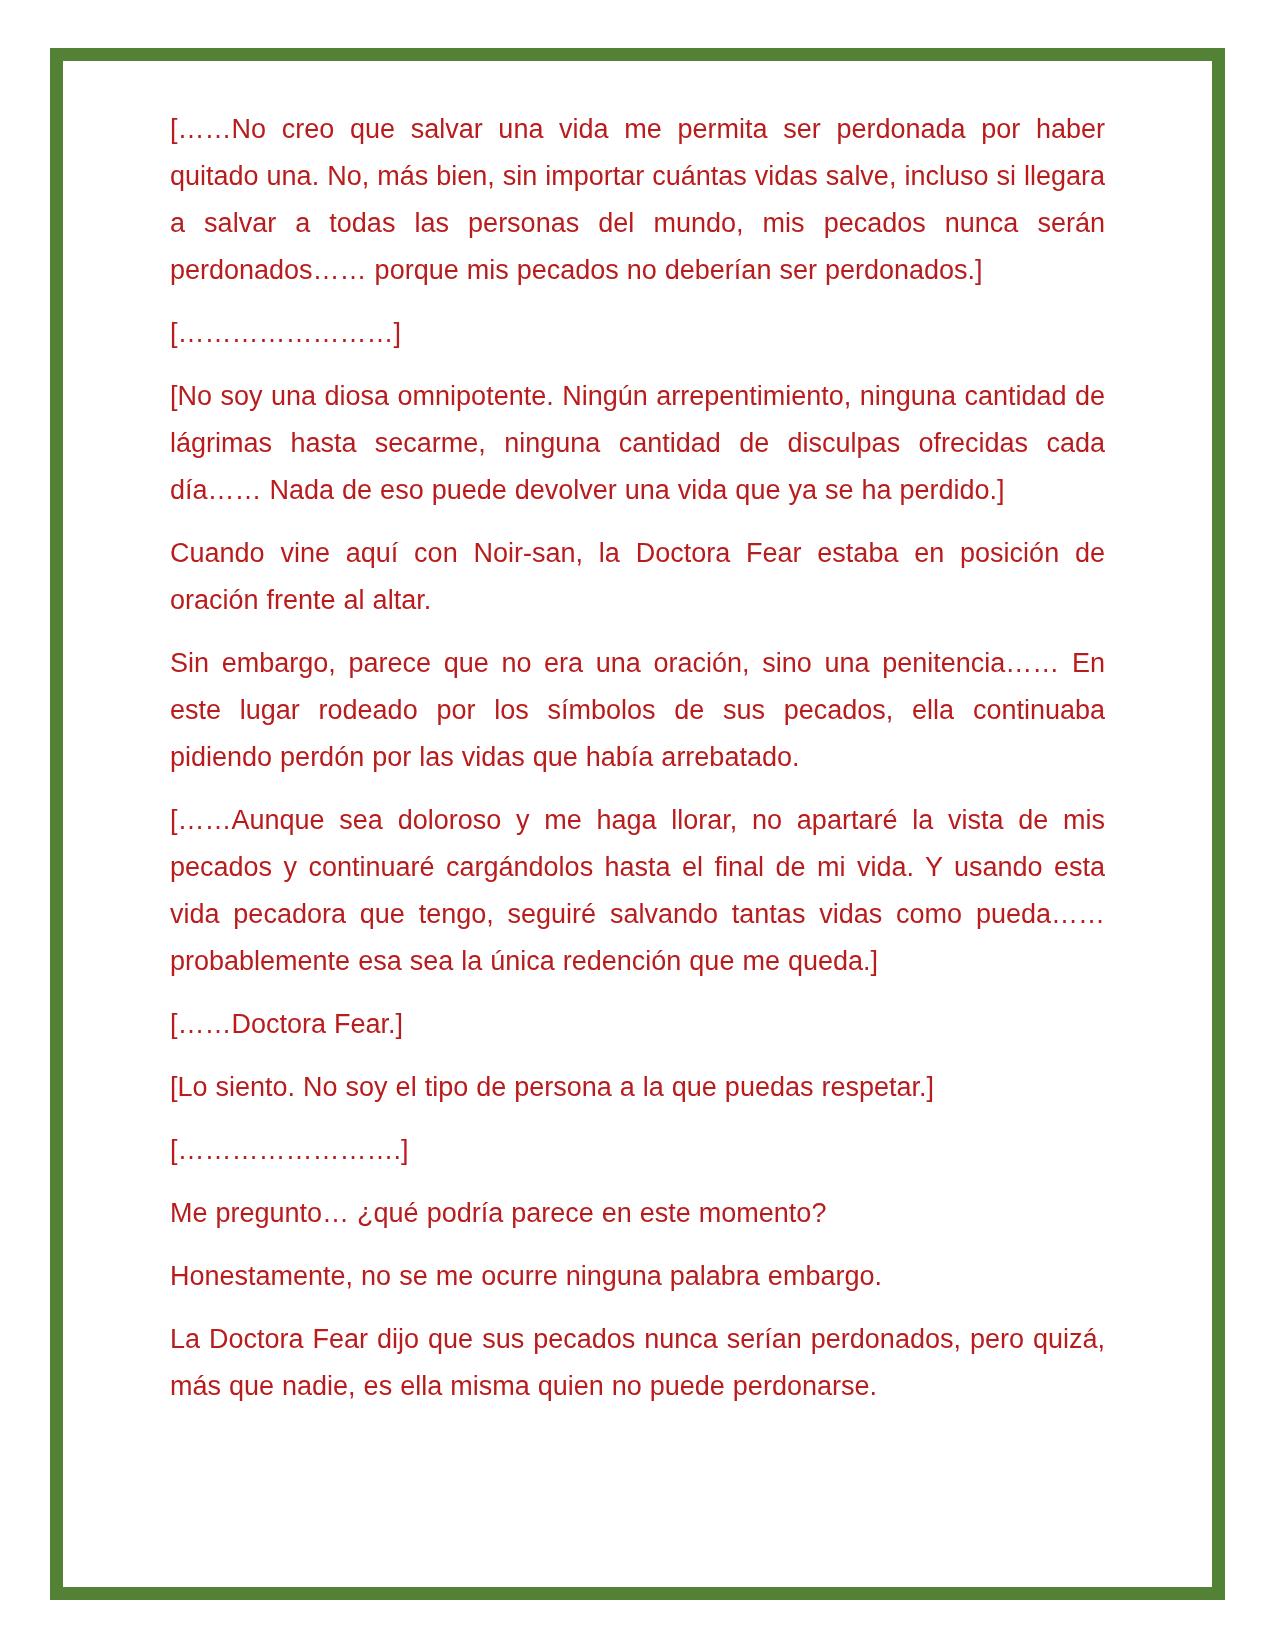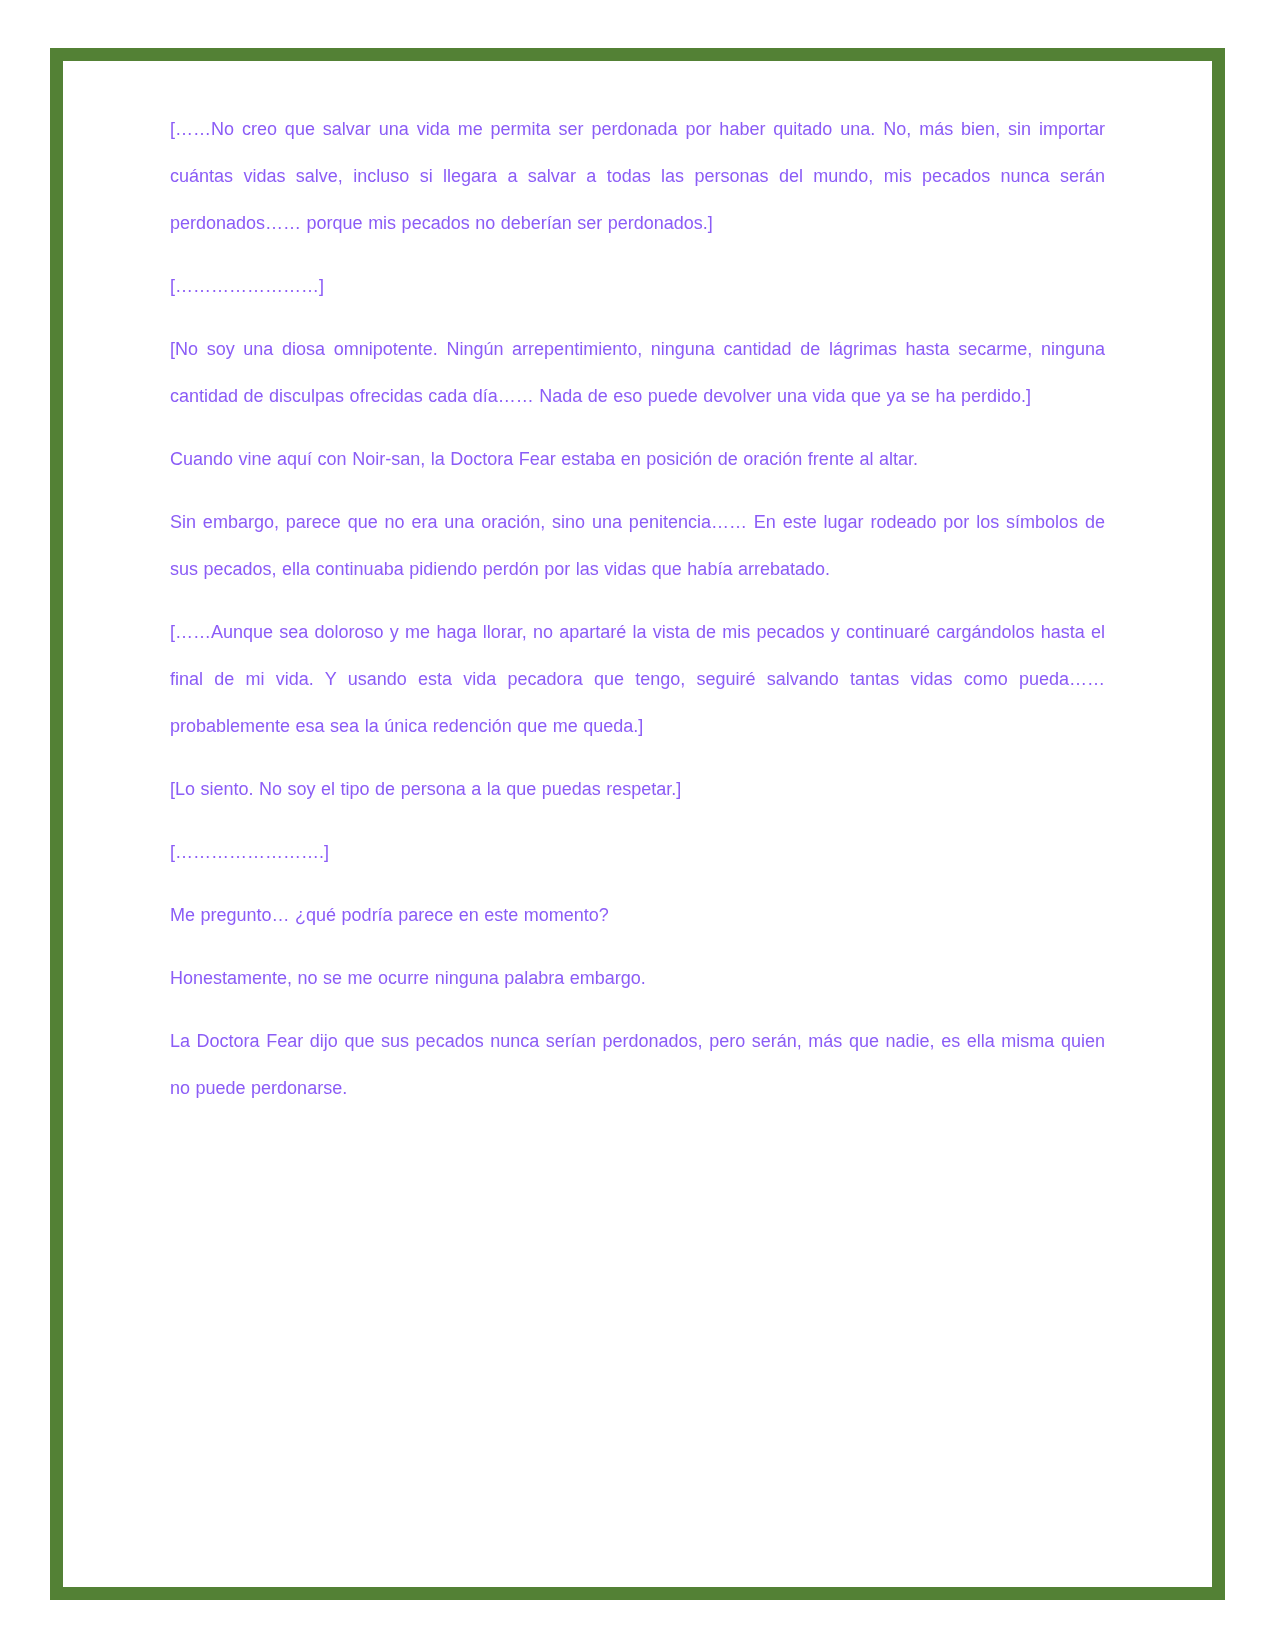--- a/index.html
+++ b/index.html
@@ -20,41 +20,42 @@
     top: 48px;
     width: 1175px;
     height: 1552px;
     box-sizing: border-box;
     border: 13px solid #538135;
     background: #ffffff;
     padding: 45px 107px 0 107px;
   }
   .doc-body p {
     margin: 0 0 16px 0;
-    font-size: 18px;
+    font-size: 27px;
     line-height: 47px;
-    color: #8b5cf6;
+    color: #b91c1c;
     text-align: justify;
     text-justify: inter-word;
     word-spacing: 0.5px;
   }
   .doc-body p:last-child {
     margin-bottom: 0;
   }
 </style>
 </head>
 <body>
 
 <div class="page-frame">
   <div class="doc-body">
     <p>[……No creo que salvar una vida me permita ser perdonada por haber quitado una. No, más bien, sin importar cuántas vidas salve, incluso si llegara a salvar a todas las personas del mundo, mis pecados nunca serán perdonados…… porque mis pecados no deberían ser perdonados.]</p>
     <p>[……………………]</p>
     <p>[No soy una diosa omnipotente. Ningún arrepentimiento, ninguna cantidad de lágrimas hasta secarme, ninguna cantidad de disculpas ofrecidas cada día…… Nada de eso puede devolver una vida que ya se ha perdido.]</p>
     <p>Cuando vine aquí con Noir-san, la Doctora Fear estaba en posición de oración frente al altar.</p>
     <p>Sin embargo, parece que no era una oración, sino una penitencia…… En este lugar rodeado por los símbolos de sus pecados, ella continuaba pidiendo perdón por las vidas que había arrebatado.</p>
     <p>[……Aunque sea doloroso y me haga llorar, no apartaré la vista de mis pecados y continuaré cargándolos hasta el final de mi vida. Y usando esta vida pecadora que tengo, seguiré salvando tantas vidas como pueda…… probablemente esa sea la única redención que me queda.]</p>
+    <p>[……Doctora Fear.]</p>
     <p>[Lo siento. No soy el tipo de persona a la que puedas respetar.]</p>
     <p>[…………………….]</p>
     <p>Me pregunto… ¿qué podría parece en este momento?</p>
     <p>Honestamente, no se me ocurre ninguna palabra embargo.</p>
-    <p>La Doctora Fear dijo que sus pecados nunca serían perdonados, pero serán, más que nadie, es ella misma quien no puede perdonarse.</p>
+    <p>La Doctora Fear dijo que sus pecados nunca serían perdonados, pero quizá, más que nadie, es ella misma quien no puede perdonarse.</p>
   </div>
 </div>
 
 </body></html>

